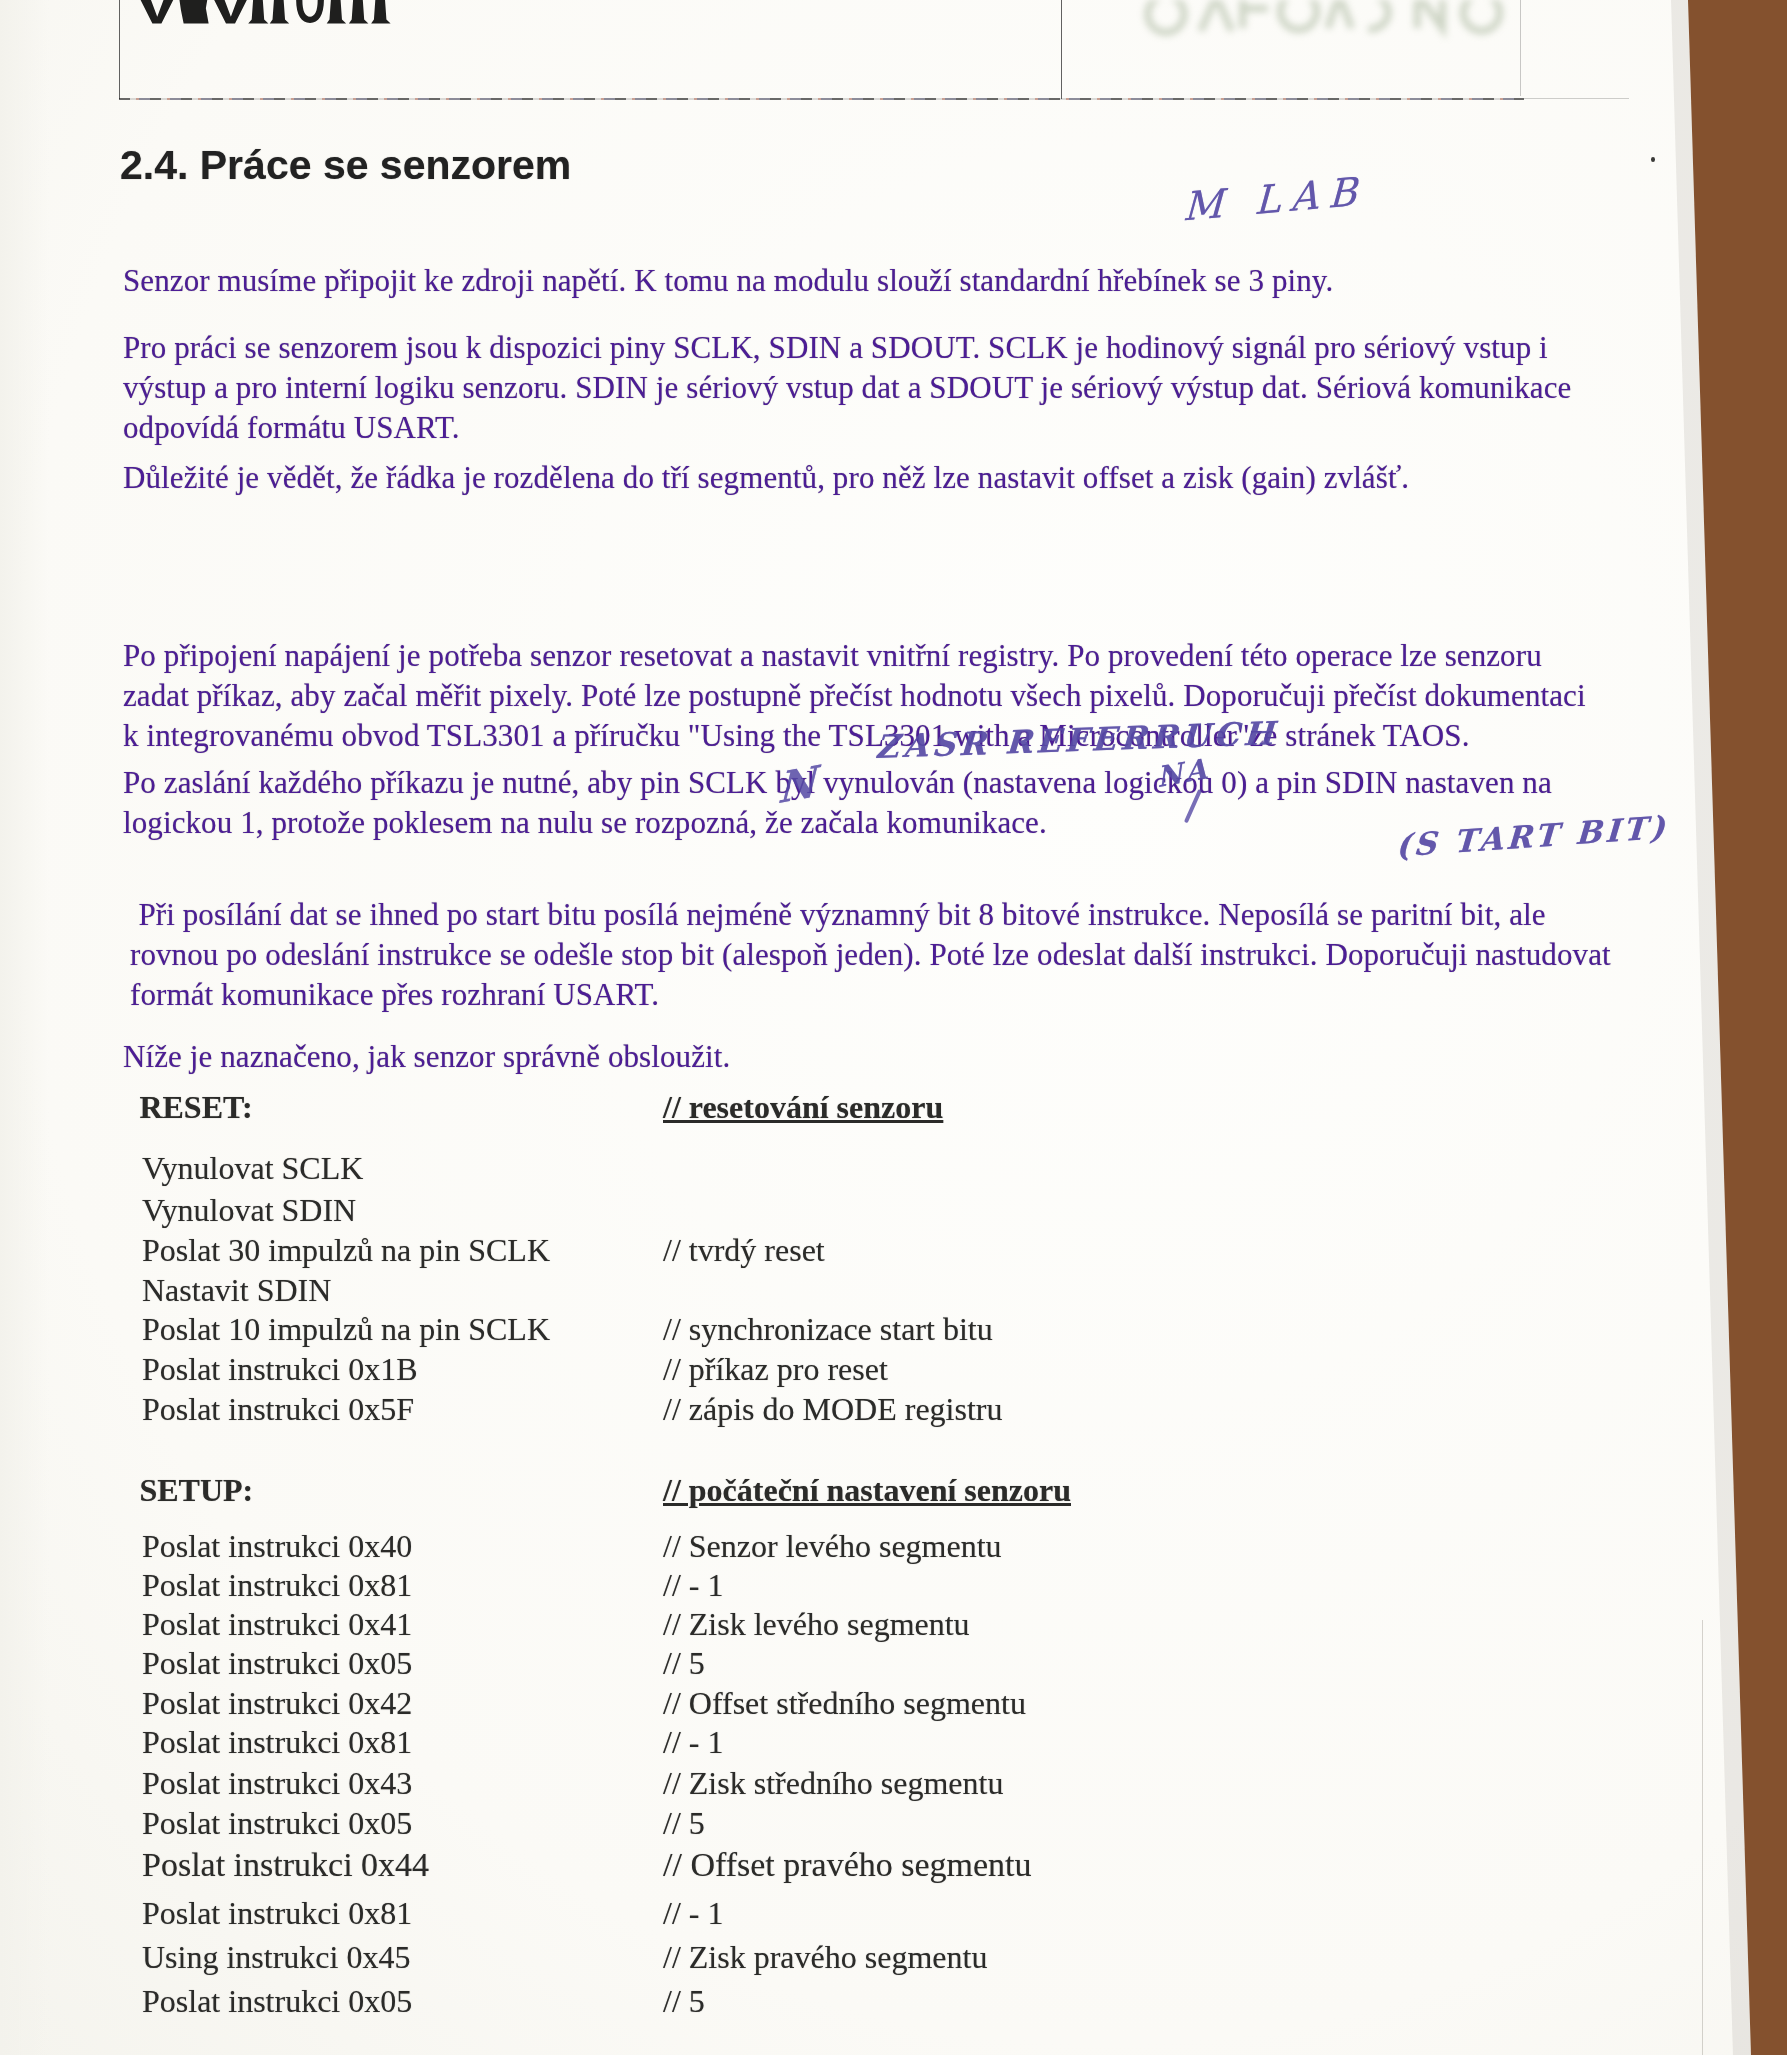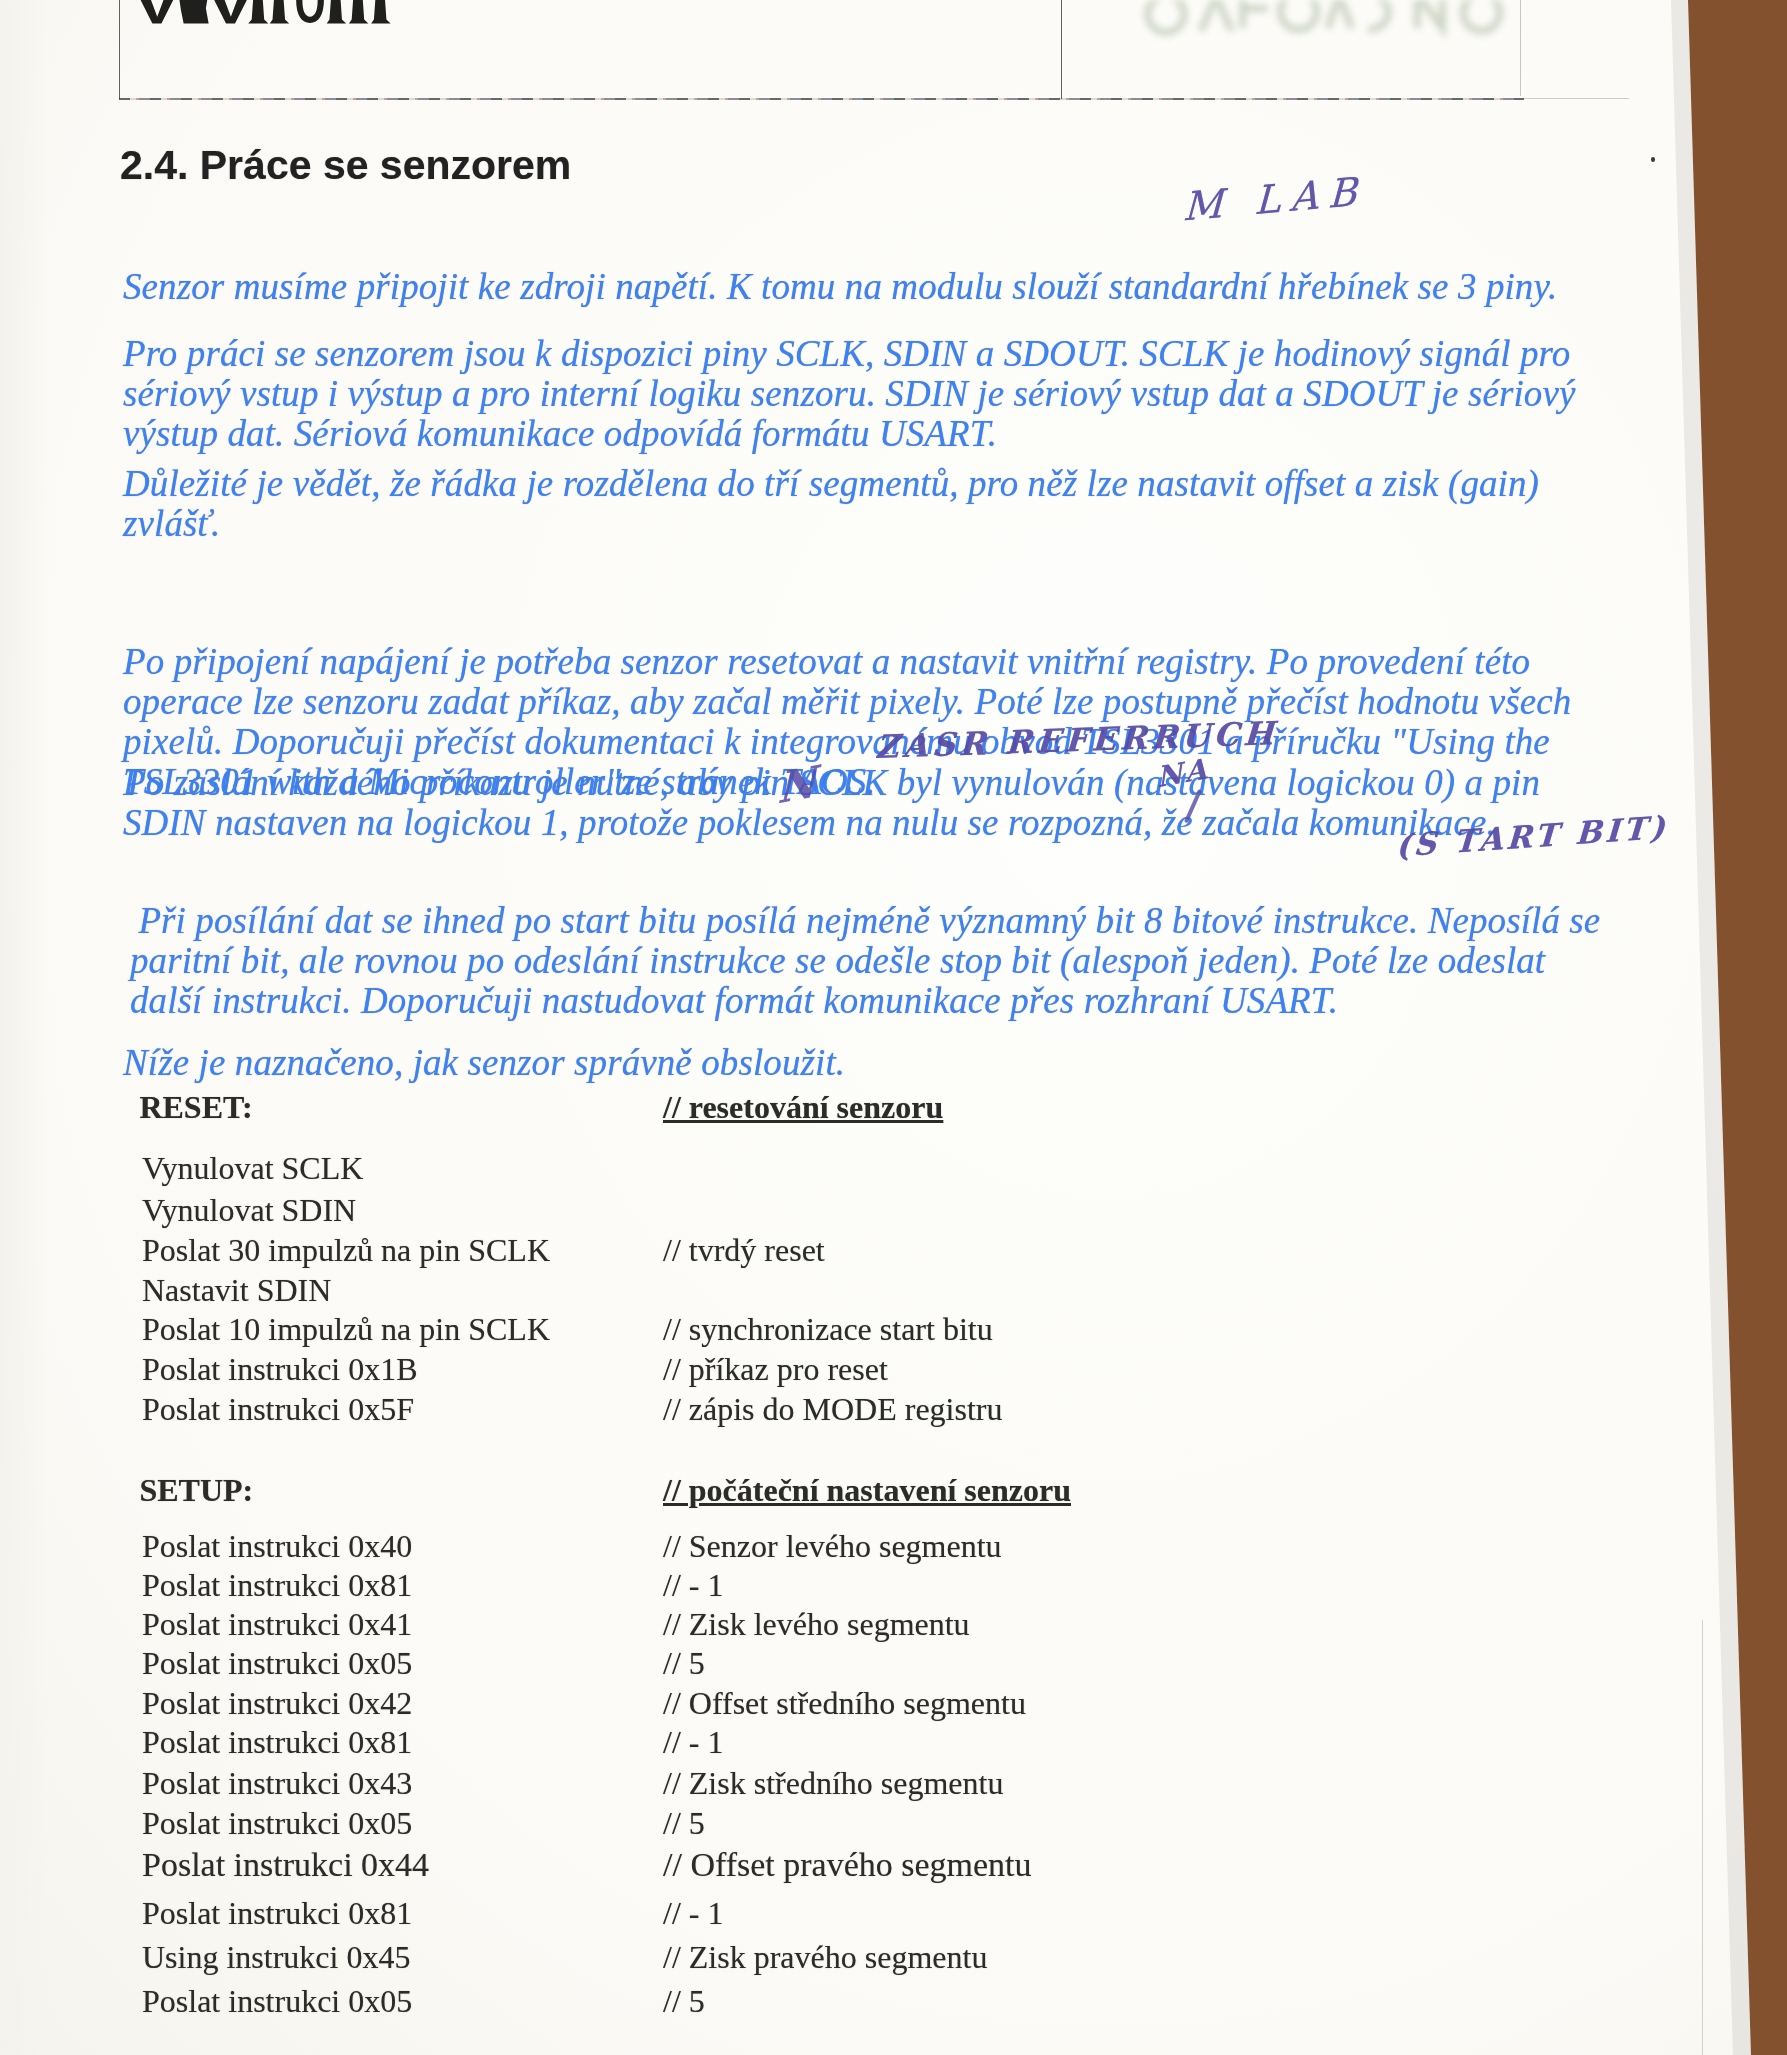--- a/index.html
+++ b/index.html
@@ -46,24 +46,23 @@
       rgba(140,50,25,0.45) 17px 19.6px, rgba(30,30,60,0.5) 19.6px 31px);}
   .hline-faint{position:absolute; height:1.4px; background:rgba(40,40,40,0.22);}
   .vline{position:absolute; width:1.4px; background:rgba(45,45,45,0.75);}
   .vline-faint{position:absolute; width:1.4px; background:rgba(45,45,45,0.25);}
   .logo-glyphs{position:absolute; left:140px; top:0; filter:blur(0.5px);}
   .stamp{position:absolute; left:1138px; top:0; filter:blur(3.5px); opacity:0.5;}
   .speck{position:absolute; width:4.2px; height:4.9px; border-radius:50%; background:#3a3a38;}
   
   .ptxt{
     position:absolute; left:123px; width:1486px;
-    font-size:37px; line-height:40px; color:#3b82f6;
+    font-size:31px; line-height:40px; color:#4c1d95;
     text-shadow:0 0 1px rgba(70,70,70,0.55);
     letter-spacing:0.1px;
-    font-style:italic;
   }
   .h1{
     position:absolute; left:120px;
     font-family:"Liberation Sans", sans-serif; font-weight:bold;
     font-size:41px; color:#222; text-shadow:0 0 1.1px rgba(60,60,60,0.5);
   }
   .h2{
     position:absolute; left:120px;
     font-family:"Liberation Sans", sans-serif; font-weight:bold;
     font-size:35px; color:#222; text-shadow:0 0 1px rgba(60,60,60,0.5);

